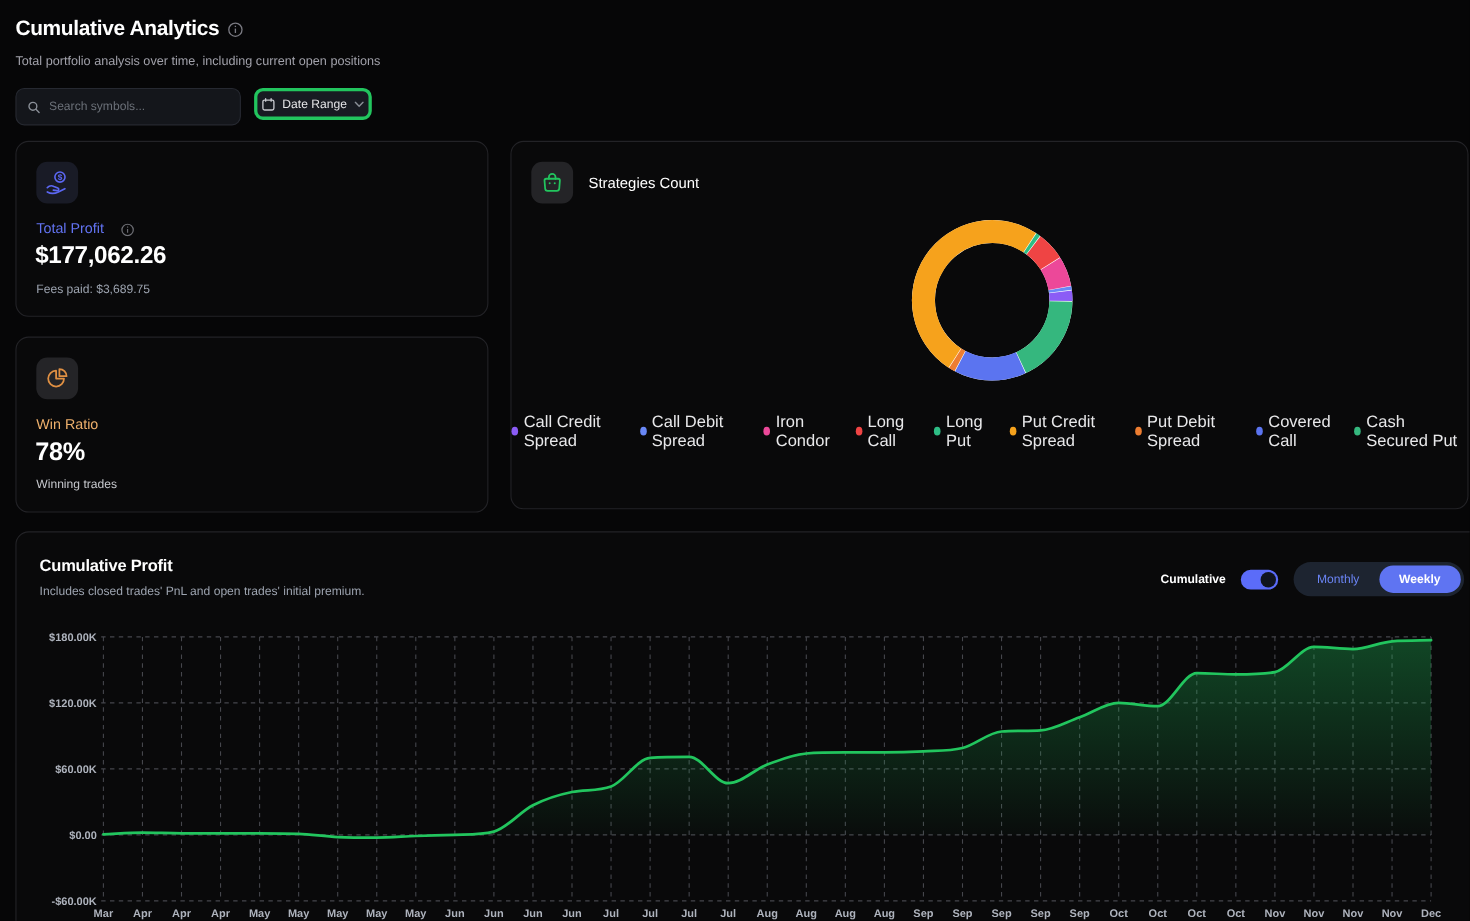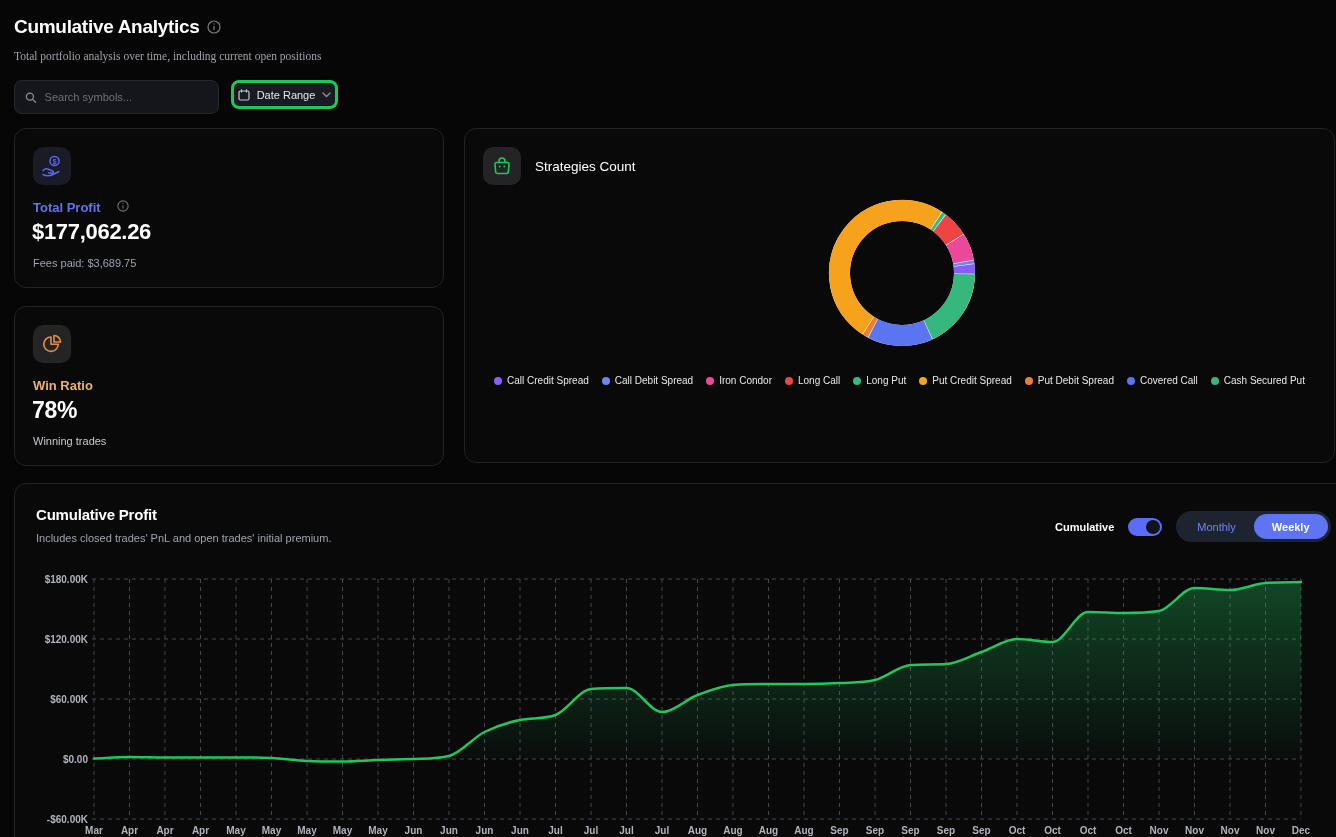--- a/index.html
+++ b/index.html
@@ -7,21 +7,21 @@
   body {
     background:#060607;
     color:#fff;
     font-family:"Liberation Sans", sans-serif;
     position:relative;
   }
   .abs { position:absolute; }
 
   
   .page-title { left:14px; top:16px; font-size:19px; font-weight:700; letter-spacing:-0.3px; display:flex; align-items:center; gap:8px; }
-  .page-sub { left:14px; top:50px; font-size:11.5px; color:#a1a1aa;font-family:Liberation Serif, serif; }
+  .page-sub { left:14px; top:50px; font-size:11.5px; color:#a1a1aa; }
 
   .search-box {
     left:14px; top:80px; width:205px; height:29px;
     background:#14161b; border:1px solid #262931; border-radius:8px;
     display:flex; align-items:center; padding:16px 10px; gap:8px;
   }
   .search-box input {
     background:transparent; border:none; outline:none; color:#d4d4d8;
     font-size:11px; width:100%; font-family:"Liberation Sans", sans-serif;
   }
@@ -40,33 +40,33 @@
   .card-strat { left:464px; top:128px; width:871px; height:335px; }
   .card-cum { left:14px; top:483px; width:1340px; height:372px; border-radius:12px; }
 
   .icon-tile {
     position:absolute; left:18px; top:18px; width:38px; height:38px;
     border-radius:10px; display:flex; align-items:center; justify-content:center;
   }
   .tile-blue { background:#191b26; }
   .tile-gray { background:#242427; }
 
-  .stat-label { position:absolute; left:18px; top:71px; font-size:13px; font-weight:700; display:flex; align-items:flex-start; gap:16px; }
+  .stat-label { position:absolute; left:18px; top:71px; font-size:13px; font-weight:400; display:flex; align-items:flex-end; gap:16px; }
   .stat-value { position:absolute; left:17px; top:90px; font-size:22px; font-weight:800; letter-spacing:-0.3px; }
   .stat-foot  { position:absolute; left:18px; top:128px; font-size:11px; color:#9ca3af; }
 
   .strat-title { position:absolute; left:70px; top:30px; font-size:13.5px; font-weight:400; }
 
   .legend-row {
     position:absolute; left:0; right:0; top:246px;
     display:flex; justify-content:center; align-items:center; gap:13px;
   }
   .legend-item { display:flex; align-items:center; gap:5px; }
   .legend-dot { width:8px; height:8px; border-radius:50%; }
-  .legend-label { font-size:10px; color:#e8e8ea; }
+  .legend-label { font-size:15px; color:#e8e8ea; }
 
   
   .cum-title { position:absolute; left:21px; top:22px; font-size:15px; font-weight:600; letter-spacing:-0.2px; }
   .cum-sub { position:absolute; left:21px; top:48px; font-size:11px; color:#9ca3af; }
 
   .cum-controls { position:absolute; left:1040px; top:27px; display:flex; align-items:center; gap:14px; }
   .toggle-label { font-size:11px; font-weight:700; color:#fff; }
   .toggle {
     width:34px; height:18px; border-radius:9px; background:#5b6cf9;
     position:relative; cursor:pointer;

